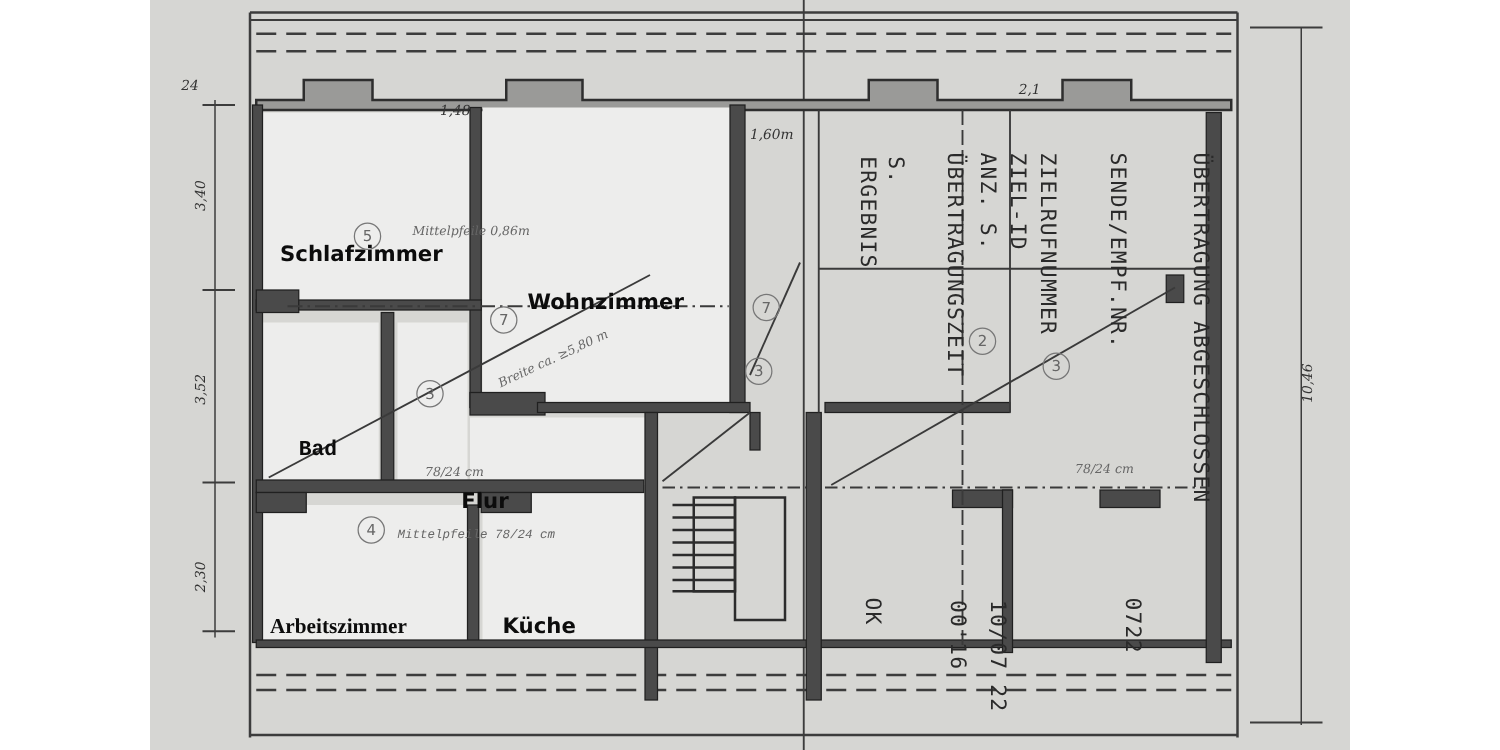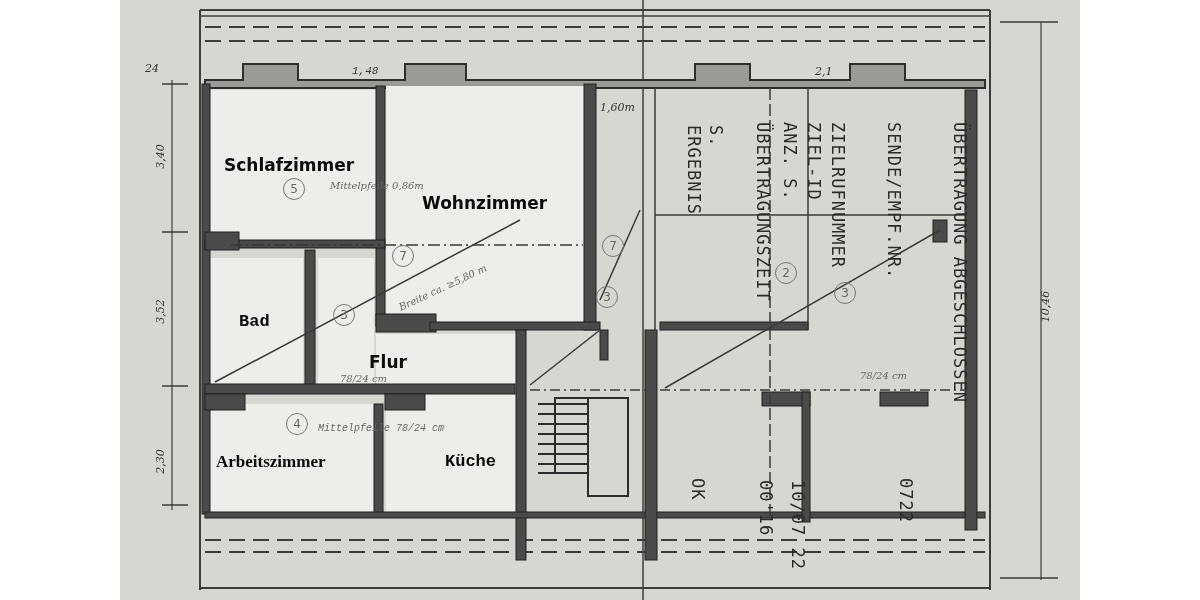--- a/index.html
+++ b/index.html
@@ -1,19 +1,19 @@
 <!DOCTYPE html>
 <html><head>
   <meta charset="utf-8">
   <style>
     html, body { margin: 0; padding: 0; background: #ffffff; }
     body { width: 1200px; height: 600px; position: relative; overflow: hidden; font-family: "DejaVu Sans", sans-serif; }
     .scan { position: absolute; left: 120px; top: 0; width: 960px; height: 600px; background: #d6d6d3; }
     svg.plan { position: absolute; left: 0; top: 0; width: 1200px; height: 600px; }
-    .room-label { position: absolute; font-family: "DejaVu Sans", sans-serif; font-weight: bold; font-size: 17px; color: #0c0c0c; white-space: nowrap; }
+    .room-label { position: absolute; font-family: "DejaVu Sans", sans-serif; font-weight: bold; font-size: 17px; color: #0c0c0c; white-space: nowrap; margin-top: 39px; }
     .vtext { position: absolute; font-family: "DejaVu Sans Mono", monospace; font-size: 17px; color: #2a2a2a; letter-spacing: 1px; writing-mode: vertical-rl; white-space: nowrap; }
     .dim { position: absolute; font-family: "DejaVu Serif", serif; font-style: italic; font-size: 11px; color: #333; white-space: nowrap; }
     .annot { position: absolute; font-family: "DejaVu Serif", serif; font-style: italic; font-size: 10px; color: #666; white-space: nowrap; }
     .circle-mark { position: absolute; width: 20px; height: 20px; border: 1.5px solid #777; border-radius: 50%; font-size: 12px; line-height: 20px; text-align: center; color: #666; font-family: "DejaVu Sans", sans-serif; }
   </style>
 </head>
 <body>
 
 <div class="scan"></div>
 
@@ -111,41 +111,41 @@
     <line x1="538" y1="464" x2="588" y2="464"></line>
     <line x1="538" y1="473" x2="588" y2="473"></line>
   </g>
 </svg>
 
 <div class="room-label" style="left:224px; top:155px;">Schlafzimmer</div>
 <div class="room-label" style="left:422px; top:193px;">Wohnzimmer</div>
 <div class="room-label" style="left:239px; top:312px;font-family:Liberation Mono, monospace;">Bad</div>
 <div class="room-label" style="left:369px; top:352px;">Flur</div>
 <div class="room-label" style="left:216px; top:452px;font-family:Liberation Serif, serif;">Arbeitszimmer</div>
-<div class="room-label" style="left:445px; top:452px;font-family:Liberation Mono, monospace;">Küche</div>
+<div class="room-label" style="left:402px; top:452px;">Küche</div>
 
 <div class="vtext" style="left:684px; top:125px;">ERGEBNIS</div>
 <div class="vtext" style="left:706px; top:125px;">S.</div>
 <div class="vtext" style="left:753px; top:122px;">ÜBERTRAGUNGSZEIT</div>
 <div class="vtext" style="left:780px; top:122px;">ANZ. S.</div>
 <div class="vtext" style="left:804px; top:122px;">ZIEL-ID</div>
 <div class="vtext" style="left:828px; top:122px;">ZIELRUFNUMMER</div>
 <div class="vtext" style="left:884px; top:122px;">SENDE/EMPF.NR.</div>
 <div class="vtext" style="left:950px; top:122px;">ÜBERTRAGUNG ABGESCHLOSSEN</div>
 <div class="vtext" style="left:688px; top:478px;">OK</div>
 <div class="vtext" style="left:756px; top:480px;">00'16</div>
 <div class="vtext" style="left:788px; top:480px;">10/07 22</div>
 <div class="vtext" style="left:896px; top:478px;">0722</div>
 
 <div class="dim" style="left:148px; top:150px; transform:rotate(-90deg);">3,40</div>
 <div class="dim" style="left:148px; top:305px; transform:rotate(-90deg);">3,52</div>
 <div class="dim" style="left:148px; top:455px; transform:rotate(-90deg);">2,30</div>
 <div class="dim" style="left:1030px; top:300px; transform:rotate(-90deg);">10,46</div>
 <div class="dim" style="left:145px; top:62px;">24</div>
-<div class="dim" style="left:352px; top:65px;font-family:Liberation Mono, monospace;">1,48</div>
+<div class="dim" style="left:352px; top:82px;">1,48</div>
 <div class="dim" style="left:600px; top:65px;margin-top:36px;">1,60m</div>
 <div class="dim" style="left:815px; top:65px;">2,1</div>
 
 <div class="circle-mark" style="left:283px; top:178px;">5</div>
 <div class="circle-mark" style="left:392px; top:245px;">7</div>
 <div class="circle-mark" style="left:333px; top:304px;">3</div>
 <div class="circle-mark" style="left:286px; top:413px;">4</div>
 <div class="circle-mark" style="left:602px; top:235px;">7</div>
 <div class="circle-mark" style="left:596px; top:286px;">3</div>
 <div class="circle-mark" style="left:775px; top:262px;">2</div>

